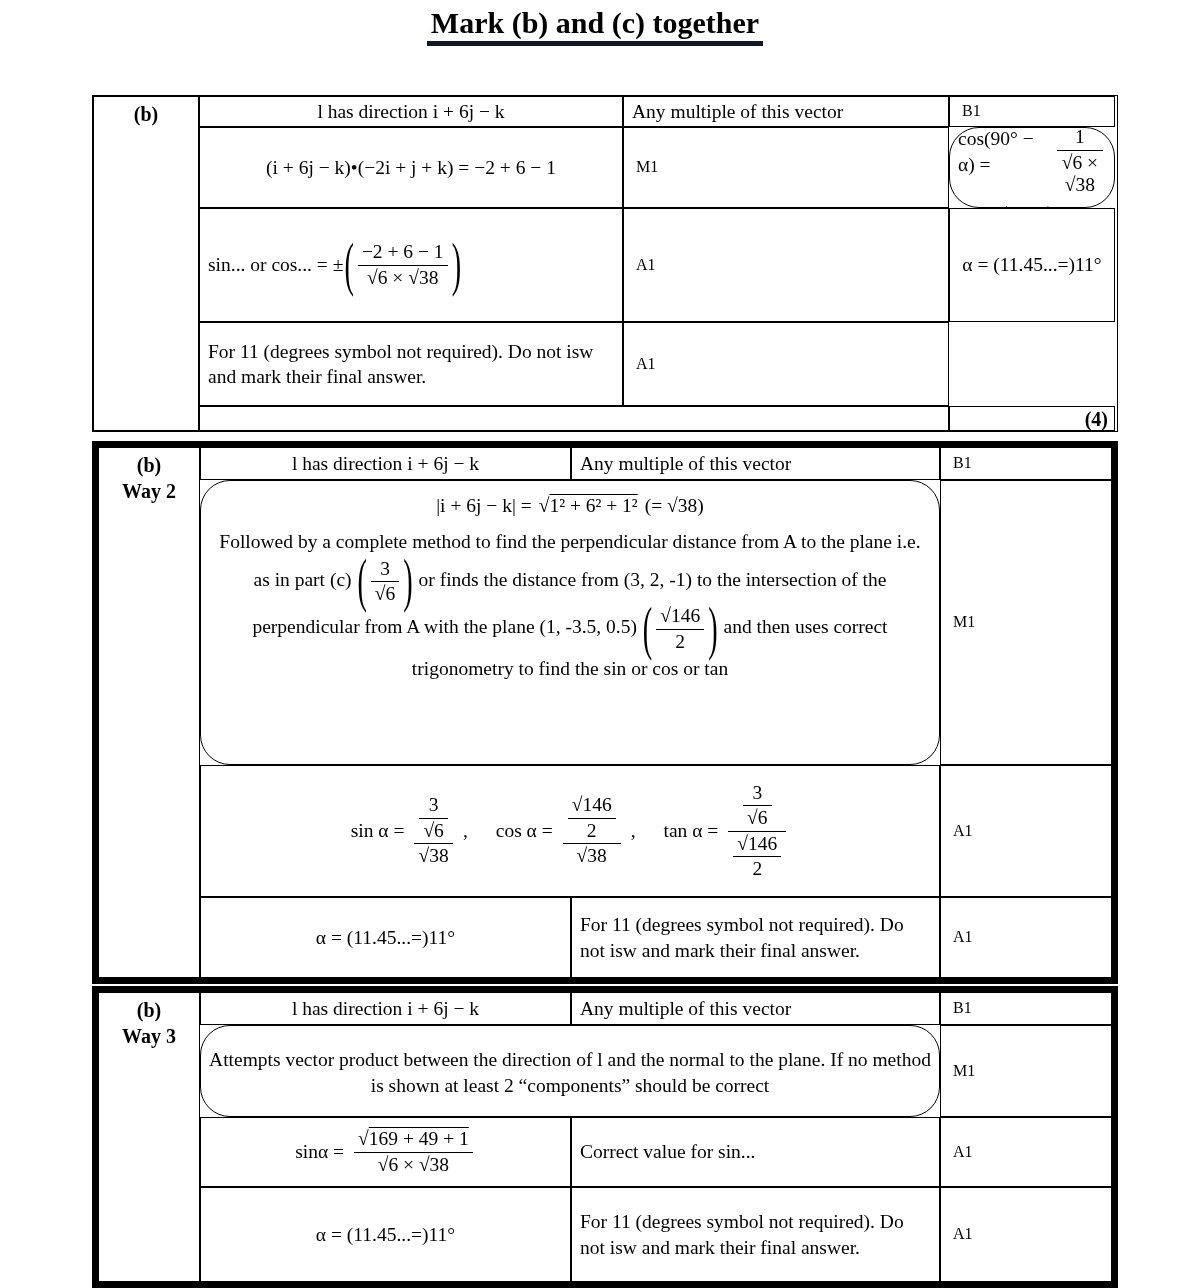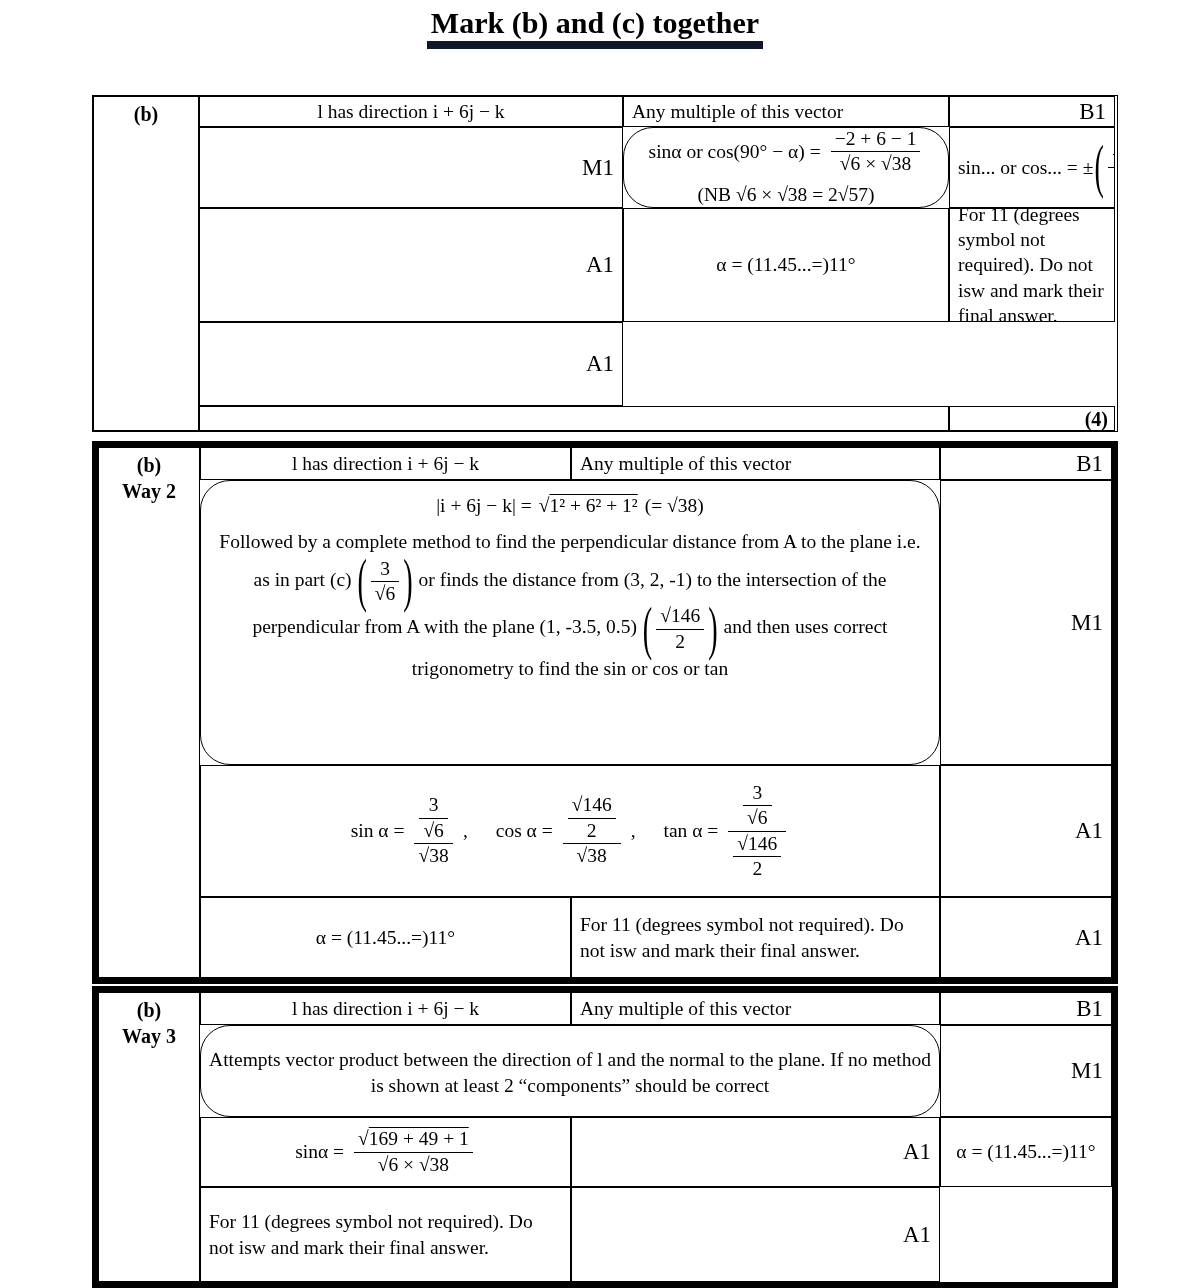--- a/index.html
+++ b/index.html
@@ -2,41 +2,41 @@
 <html><head>
 <meta charset="utf-8">
 <style>
   html,body{margin:0;padding:0;}
   body{
     width:1190px;height:1288px;position:relative;background:#fff;color:#000;
     font-family:"Liberation Serif","DejaVu Serif",serif;
     -webkit-font-smoothing:antialiased;
   }
   .title-wrap{position:absolute;top:6px;left:0;width:1190px;text-align:center;}
-  .title{display:inline-block;font-size:30px;font-weight:bold;border-bottom:8px solid #0f172a;padding:0 4px 1px 4px;}
+  .title{display:inline-block;font-size:30px;font-weight:bold;border-bottom:5px solid #0f172a;padding:0 4px 1px 4px;}
 
   .tbl{position:absolute;left:92px;display:grid;box-sizing:border-box;background:#fff;}
   .tbl1{top:95px;width:1026px;border:1px solid #000;
         grid-template-columns:106px 424px 326px 166px;
         grid-template-rows:31px 81px 114px 84px 25px;}
   .tblW{border:6px solid #000;width:1026px;}
   .tbl2{top:441px;height:543px;
         grid-template-columns:102px 371px 369px 172px;
         grid-template-rows:33px 285px 132px 81px;}
   .tbl3{top:986px;height:302px;
         grid-template-columns:102px 371px 369px 172px;
         grid-template-rows:33px 92px 70px 95px;}
 
   .c{border:1px solid #000;box-sizing:border-box;display:flex;align-items:center;
      justify-content:center;padding:2px 8px;font-size:19.5px;line-height:1.3;overflow:hidden;}
   .left{justify-content:flex-start;text-align:left;}
   .col{flex-direction:column;border-radius:30px;}
   .labelcell{font-weight:bold;font-size:20px;align-items:flex-start;padding-top:4px;text-align:center;}
   .labelcell .lw{display:block;}
-  .markcell{justify-content:flex-end;padding-left:6px;font-size:23px;}
+  .markcell{justify-content:flex-start;padding-left:12px;font-size:16px;}
   .totalcell{justify-content:flex-end;font-weight:bold;font-size:20px;padding-right:6px;}
   .mathline{display:flex;align-items:center;justify-content:center;gap:7px;flex-wrap:nowrap;}
   .notewrap{display:block;}
 
   .frac{display:inline-block;vertical-align:middle;text-align:center;margin:0 3px;line-height:1.15;}
   .frac .num{display:block;border-bottom:1.5px solid #000;padding:0 4px 1px 4px;}
   .frac .den{display:block;padding:1px 4px 0 4px;}
   .frac .frac{margin:0 1px;}
   .rad{text-decoration:overline;}
   .bigp{display:inline-block;transform:scaleY(2.1);font-size:1.45em;font-weight:400;
@@ -60,20 +60,23 @@
   <div class="c">
     <span>l has direction i + 6j − k</span>
   </div>
   <div class="c left">
     <span>Any multiple of this vector</span>
   </div>
   <div class="c markcell">
     <span>B1</span>
   </div>
 
+  <div class="c">
+    <span>(i + 6j − k)•(−2i + j + k) = −2 + 6 − 1</span>
+  </div>
   <div class="c markcell">
     <span>M1</span>
   </div>
 
   <div class="c col">
     <div class="mathline">
       <span>sinα or cos(90° − α) =</span>
       <span class="frac">
         <span class="num">−2 + 6 − 1</span>
         <span class="den">√6 × √38</span>
@@ -254,20 +257,23 @@
 
   <div class="c">
     <span class="mathline">
       <span>sinα =</span>
       <span class="frac">
         <span class="num"><span>√</span><span class="rad">169 + 49 + 1</span></span>
         <span class="den">√6 × √38</span>
       </span>
     </span>
   </div>
+  <div class="c left">
+    <span>Correct value for sin...</span>
+  </div>
   <div class="c markcell">
     <span>A1</span>
   </div>
 
   <div class="c">
     <span>α = (11.45...=)11°</span>
   </div>
   <div class="c left">
     <span class="notewrap"><span>For 11 (degrees symbol not required). </span><b>Do not isw and mark their final answer.</b></span>
   </div>

